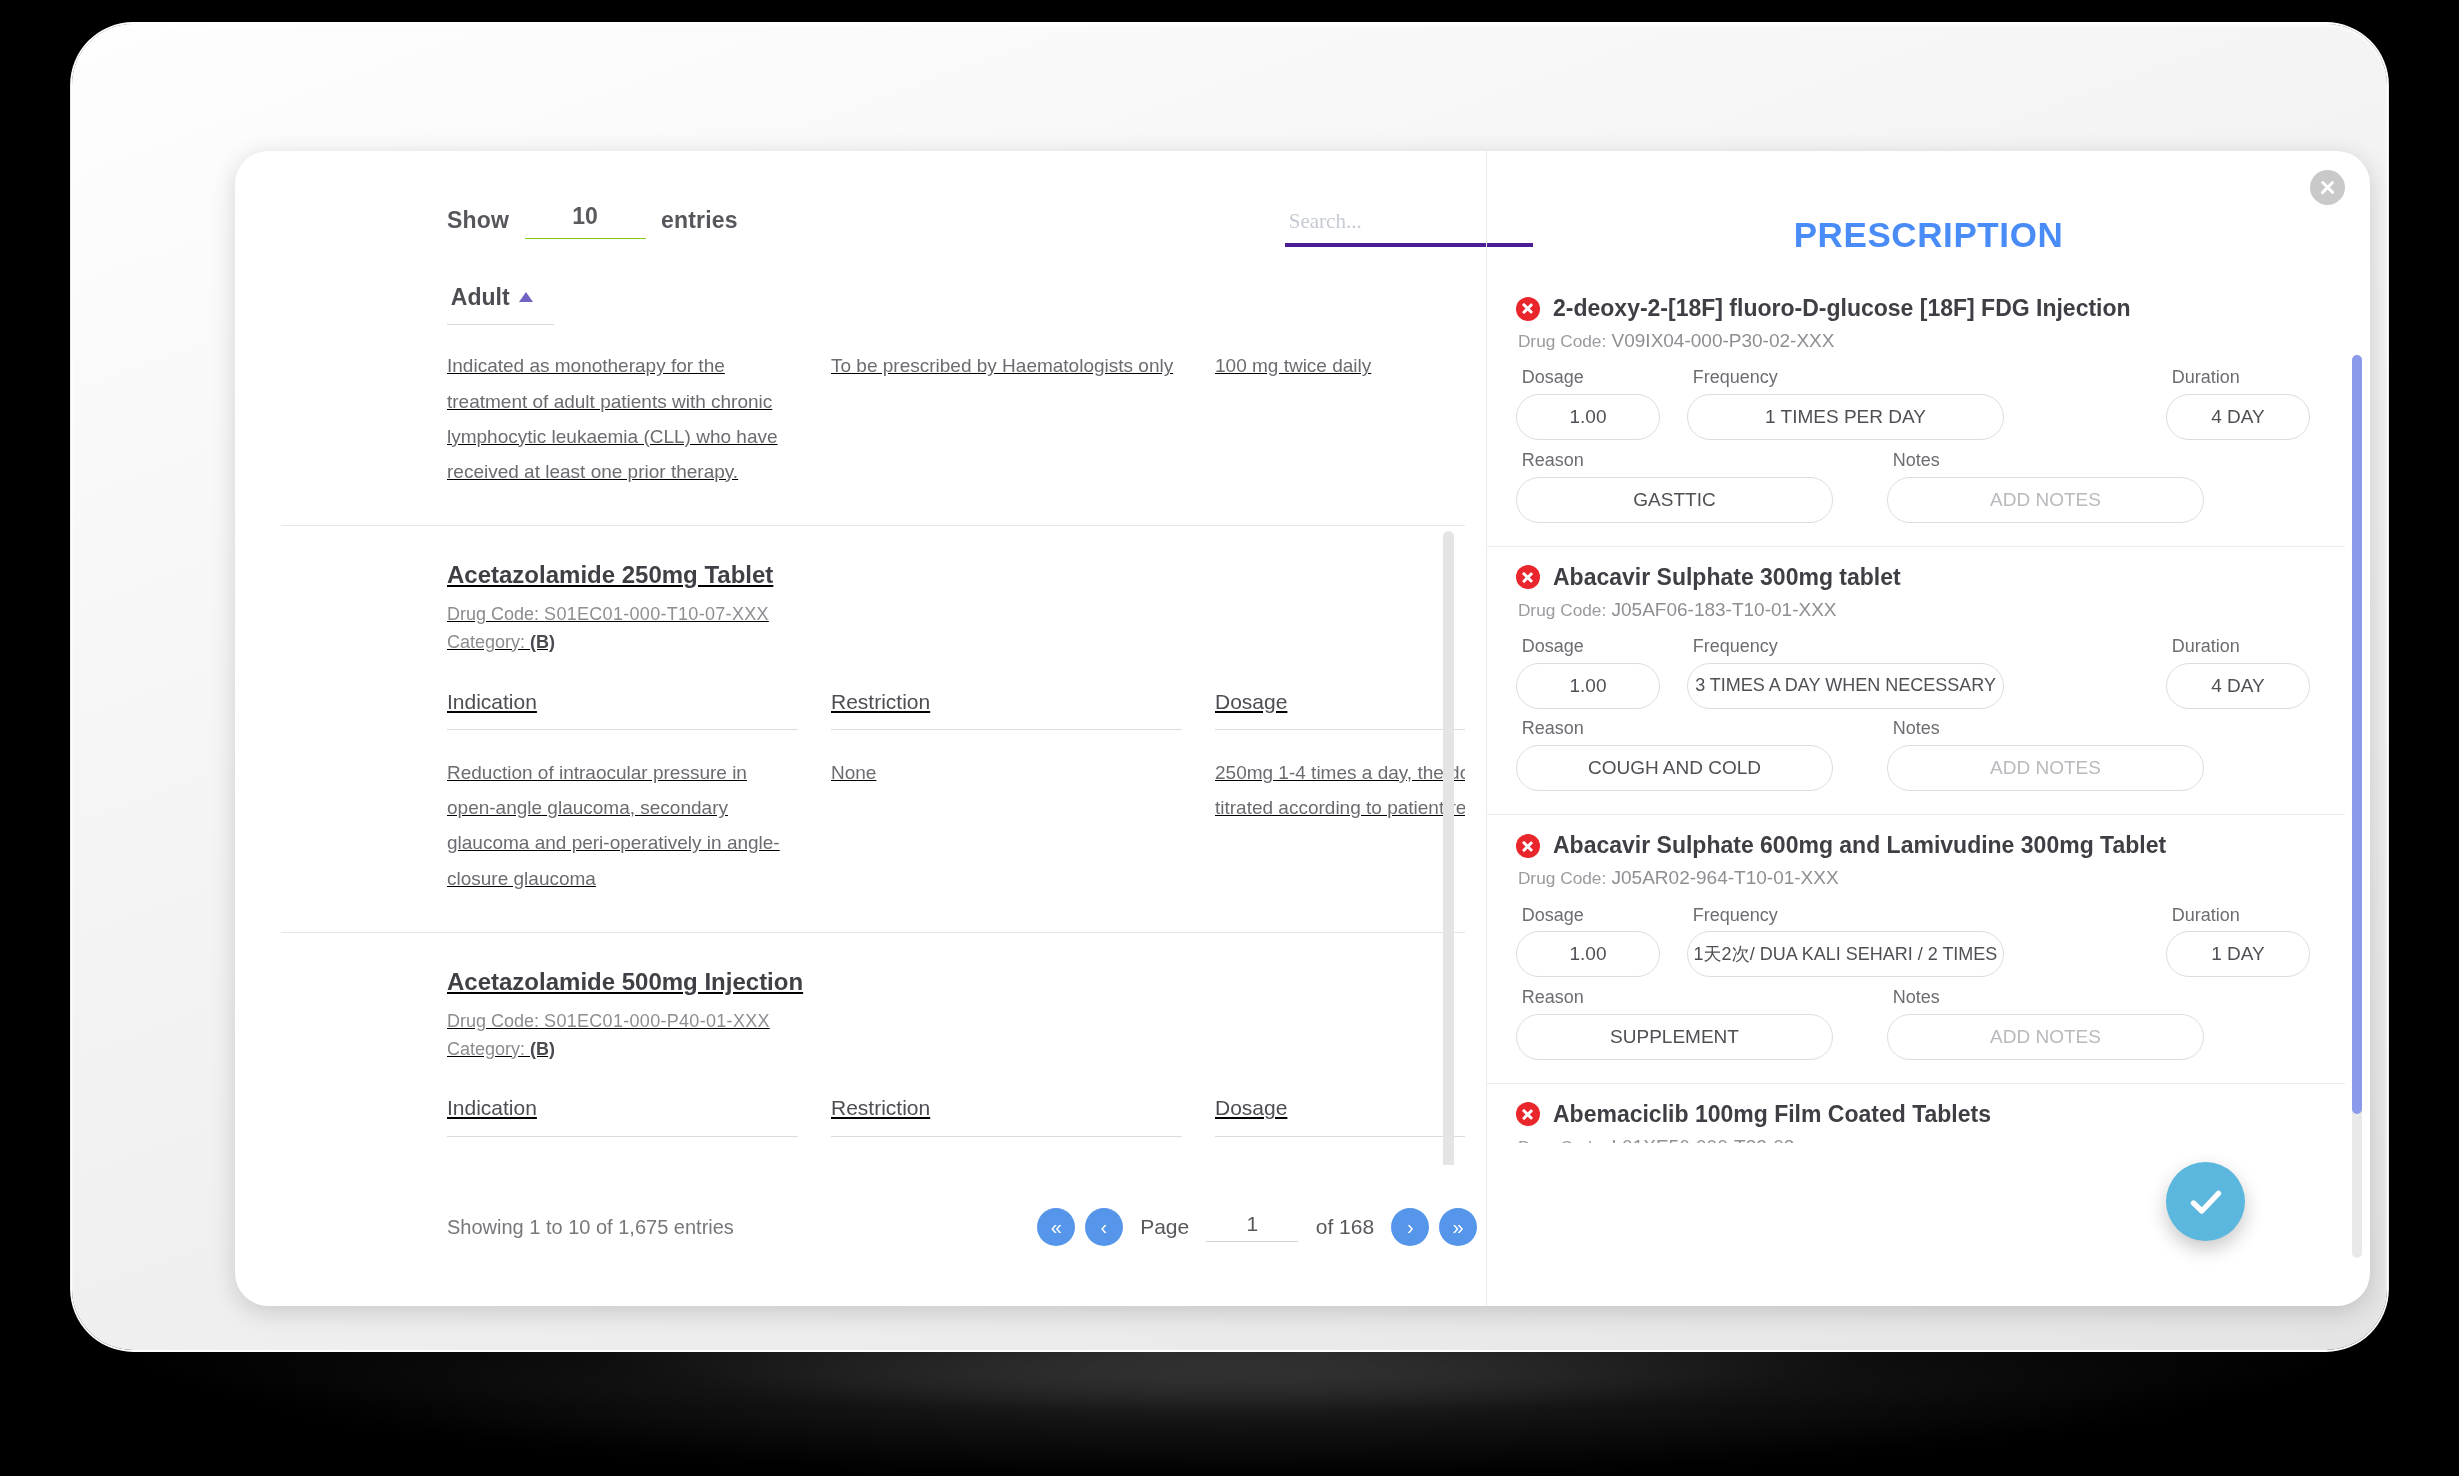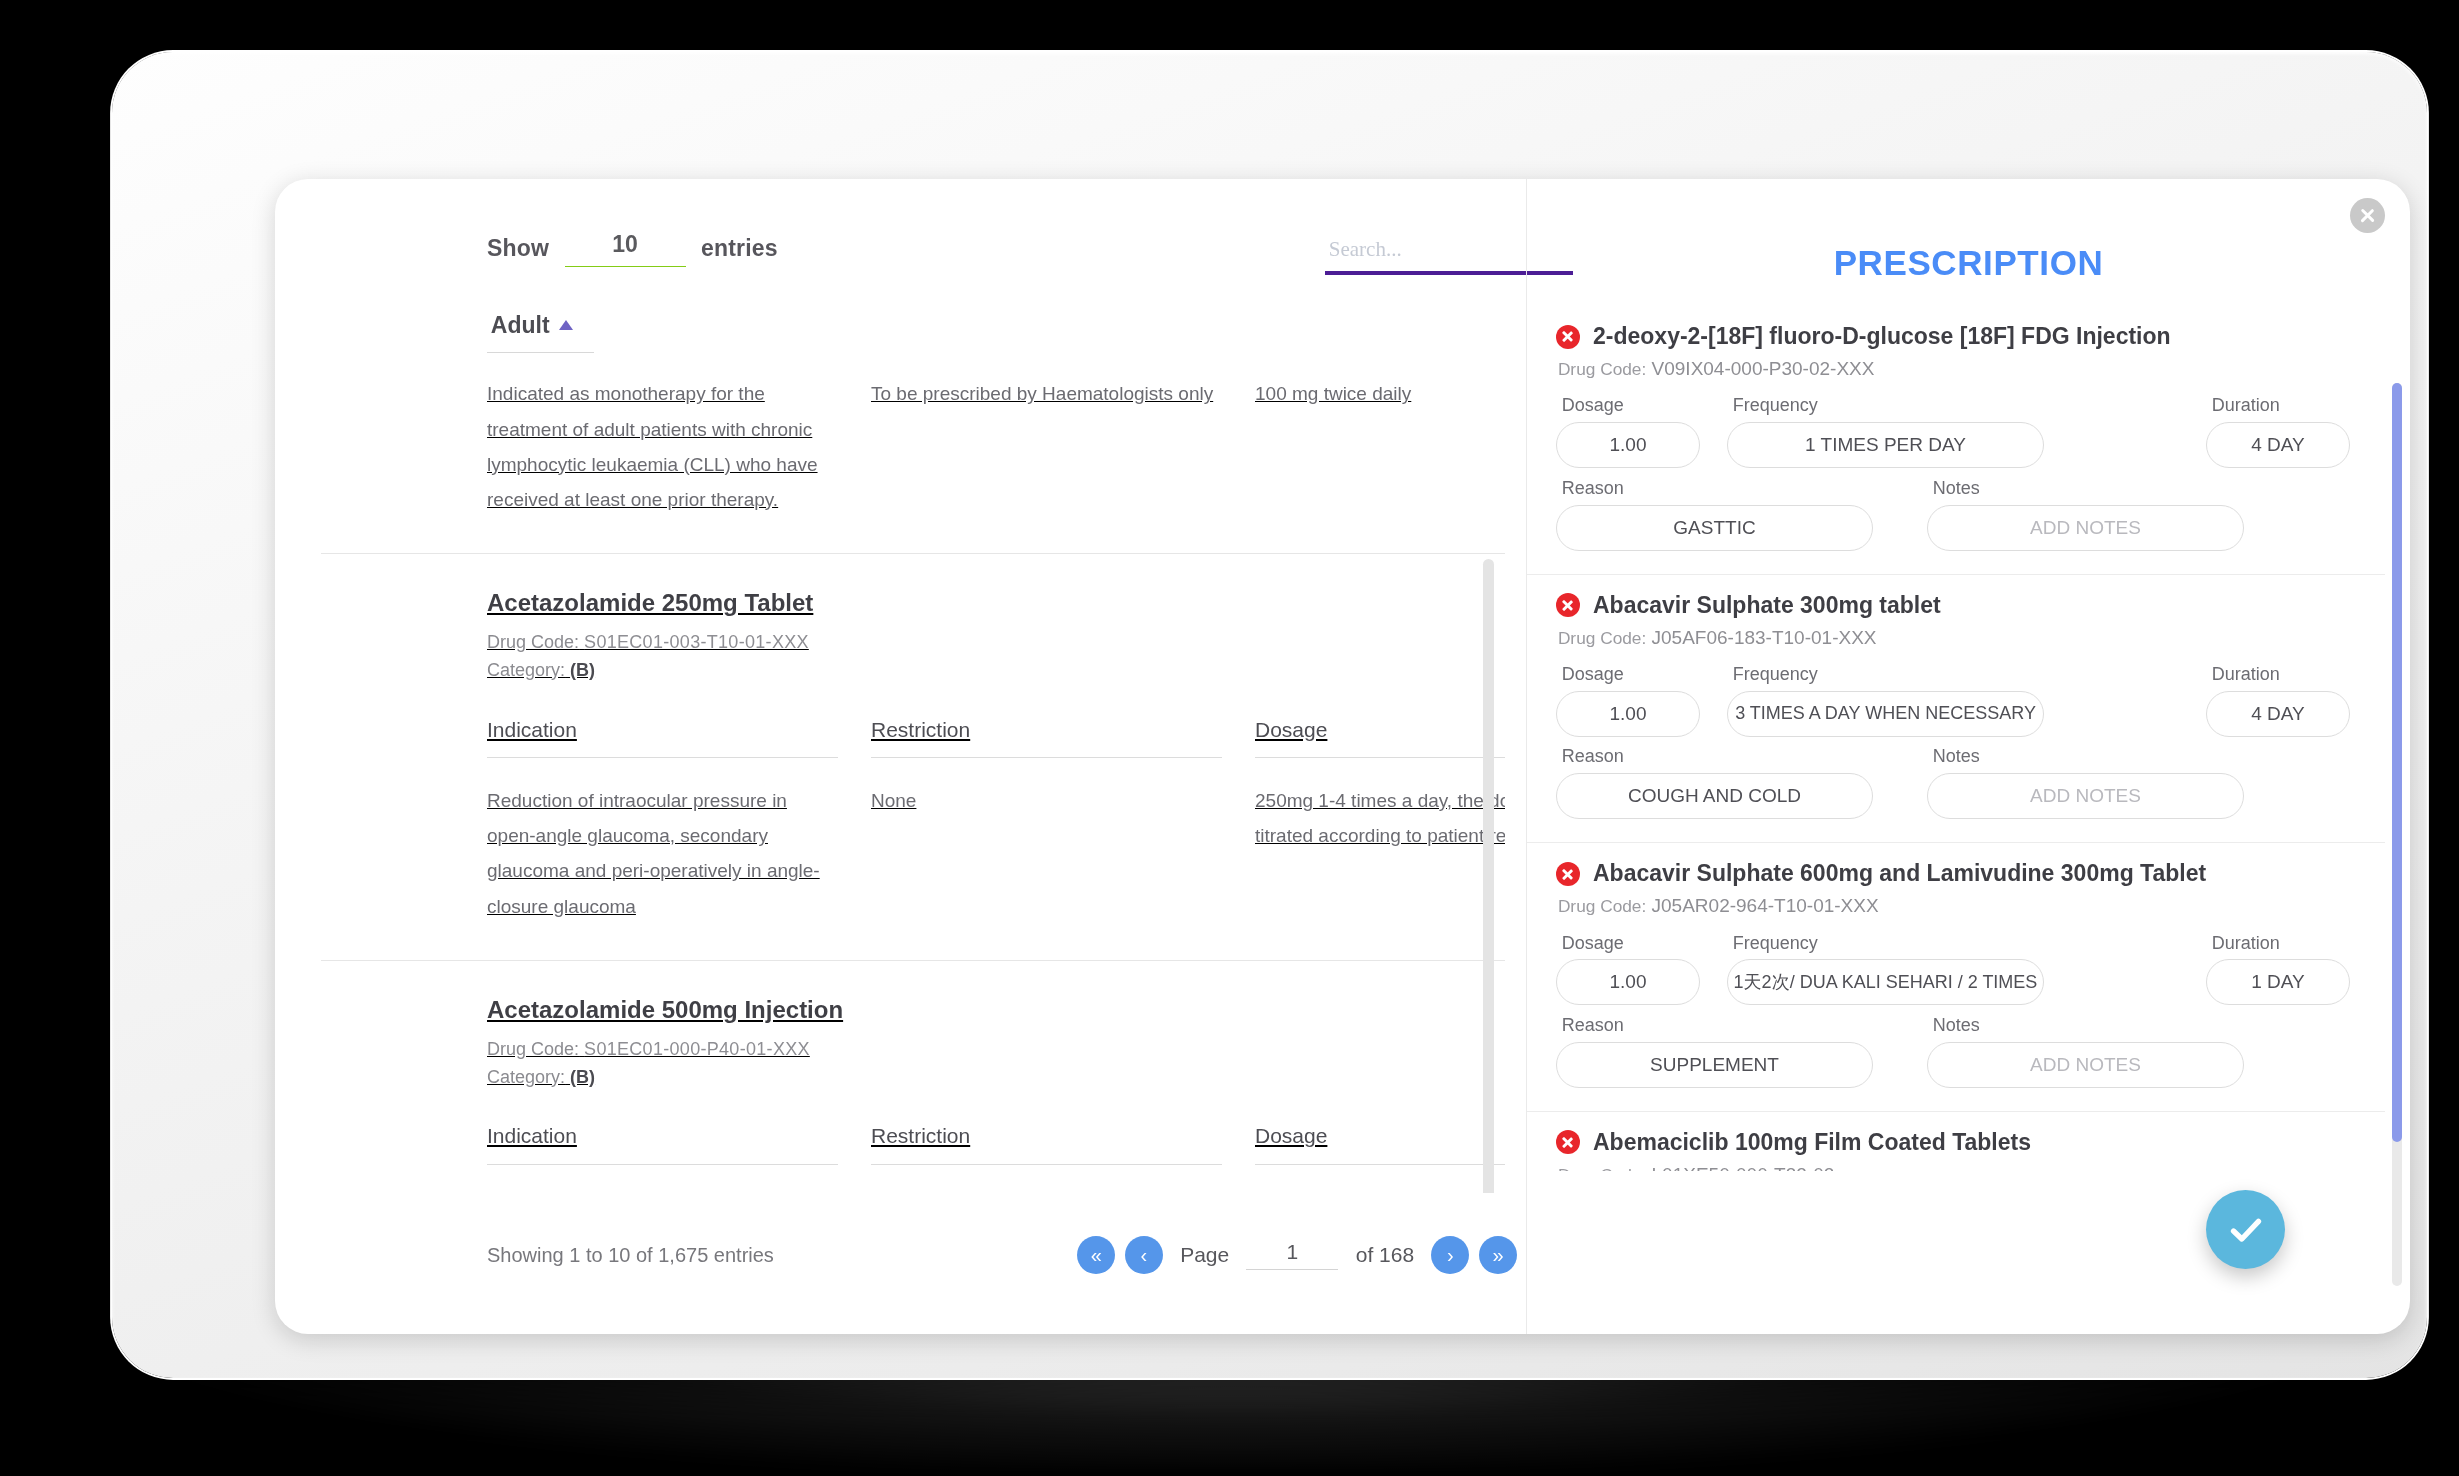--- a/index.html
+++ b/index.html
@@ -6,29 +6,28 @@
   html, body {
     width: 2459px; height: 1477px;
     background: #000;
     font-family: "Liberation Sans", sans-serif;
     overflow: hidden;
   }
 
   
   #device-frame {
     position: absolute;
-    left: 72px; top: 52px;
+    left: 72px; top: 24px;
     width: 2315px; height: 1326px;
     border-radius: 61px;
     background: linear-gradient(160deg,#fefefe 0%, #f4f4f4 40%, #ececec 75%, #e4e4e4 100%);
     box-shadow:
       0 0 0 1.9px #ffffff,
       0 15.4px 38px rgba(0,0,0,0.55),
       inset 0 1.9px 3.8px rgba(255,255,255,0.9);
-    margin-left: 40px;
   }
   #device-shadow {
     position: absolute;
     left: 144px; top: 1326px;
     width: 2181px; height: 144px;
     background: radial-gradient(ellipse at 50% 0%, rgba(120,120,120,0.85) 0%, rgba(60,60,60,0.35) 45%, rgba(0,0,0,0) 75%);
     filter: blur(5.8px);
   }
   #camera-dot {
     position: absolute;
@@ -366,21 +365,21 @@
             <div class="detail-cell" style="padding-top:0;">Indicated as monotherapy for the treatment of adult patients with chronic lymphocytic leukaemia (CLL) who have received at least one prior therapy.</div>
             <div class="detail-cell" style="padding-top:0;">To be prescribed by Haematologists only</div>
             <div class="detail-cell" style="padding-top:0;">100 mg twice daily</div>
           </div>
         </div>
 
         <div class="drug-block with-divider">
           <div class="drug-title">Acetazolamide 250mg Tablet</div>
           <div class="meta-line">
             <span class="meta-key">Drug Code:</span>
-            <span class="meta-val">S01EC01-003-T10-01-XXX</span>
+            <span class="meta-val">S01EC01-000-T10-07-XXX</span>
           </div>
           <div class="meta-line">
             <span class="meta-key">Category:</span>
             <span class="meta-val-strong">(B)</span>
           </div>
           <div class="detail-grid">
             <div class="detail-head">Indication</div>
             <div class="detail-head">Restriction</div>
             <div class="detail-head">Dosage</div>
             <div class="detail-cell">Reduction of intraocular pressure in open-angle glaucoma, secondary glaucoma and peri-operatively in angle-closure glaucoma</div>

